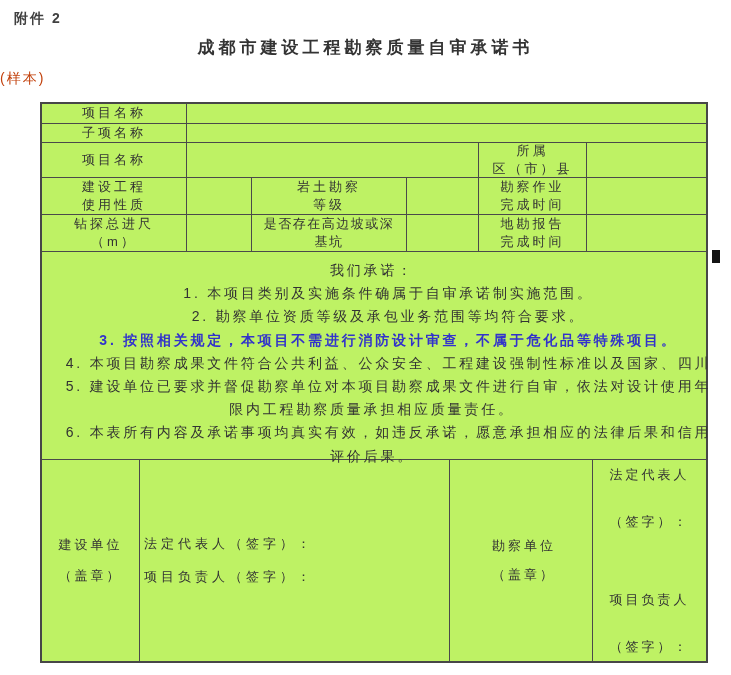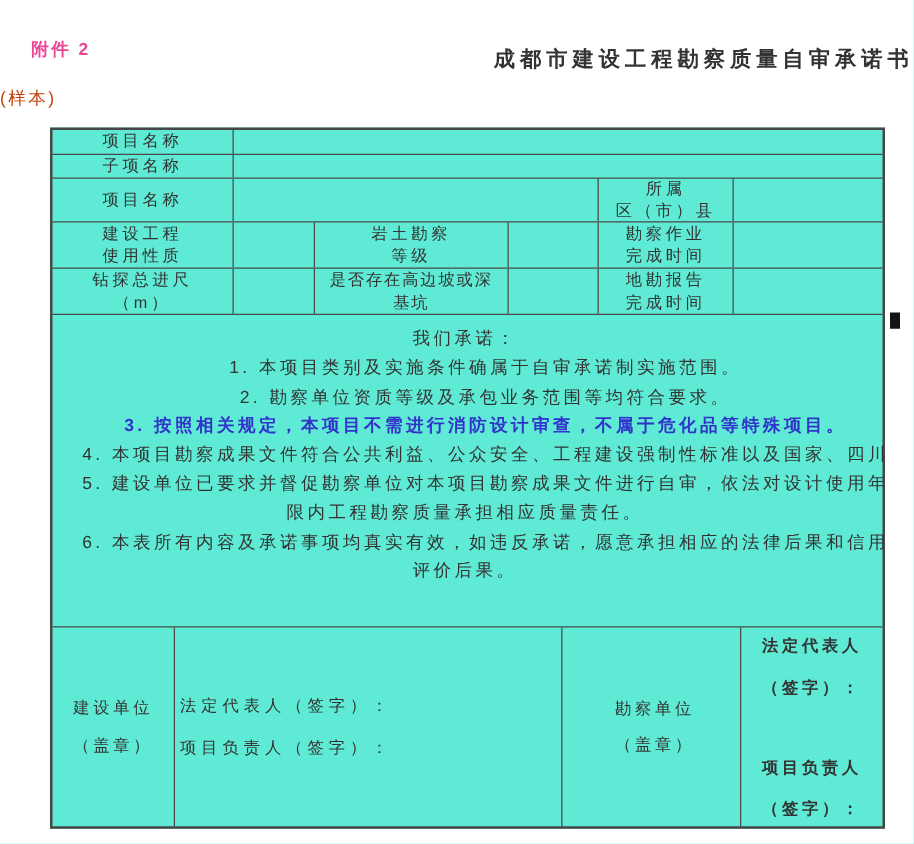--- a/index.html
+++ b/index.html
@@ -2,35 +2,35 @@
 <html><head>
 <meta charset="utf-8">
 <style>
   html,body{margin:0;padding:0;}
   body{
     width:731px;height:675px;position:relative;background:#ffffff;
     font-family:"Liberation Sans","DejaVu Sans",sans-serif;
     color:#333333;overflow:hidden;
   }
   .attachment{
-    position:absolute;left:25px;top:10px;
-    font-size:14px;font-weight:bold;color:#ec4899;letter-spacing:2px;margin-top:21px;
+    position:absolute;left:14px;top:10px;
+    font-size:14px;font-weight:bold;color:#404040;letter-spacing:2px;
   }
   .title{
-    position:absolute;left:0;top:36px;width:731px;text-align:right;
+    position:absolute;left:0;top:36px;width:731px;text-align:center;
     font-size:17px;font-weight:bold;color:#333333;letter-spacing:4px;
   }
   .subtitle{
     position:absolute;left:0;top:70px;width:731px;text-align:left;
     font-size:14px;color:#c2410c;letter-spacing:2px;
   }
   .form-table{
     position:absolute;left:40px;top:102px;width:668px;height:561px;
     border:2px solid #474747;box-sizing:border-box;
-    display:flex;flex-direction:column;background:#5eead4;
+    display:flex;flex-direction:column;background:#bef264;
   }
   .row{display:flex;flex-direction:row;border-bottom:1px solid #4a4a4a;box-sizing:border-box;}
   .row:last-child{border-bottom:none;}
   .cell{
     border-right:1px solid #4a4a4a;box-sizing:border-box;
     display:flex;flex-direction:column;align-items:center;justify-content:center;
     font-size:13px;letter-spacing:3px;line-height:18.5px;text-align:center;
   }
   .cell:last-child{border-right:none;}
   .grow{flex:1 1 auto;}
@@ -39,21 +39,21 @@
   .commitment{
     position:absolute;left:-15px;top:7px;width:690px;
     font-size:14px;letter-spacing:2.8px;line-height:23.2px;color:#333333;
   }
   .c-line{white-space:nowrap;}
   .ind{padding-left:33px;}
   .blue{color:#3233cb;font-weight:bold;}
   .sig-cell{gap:13px;font-size:13px;letter-spacing:3px;}
   .sig-left-align{align-items:center;text-align:left;padding-left:6px;gap:10px;}
   .sig-mid{align-items:flex-start;text-align:left;padding-left:4px;gap:14px;letter-spacing:4px;}
-  .sig-right{line-height:29px;gap:4px;font-weight:bold;}
+  .sig-right{line-height:29px;gap:18px;}
   .gap-top{margin-top:31px;}
   .scan-mark{
     position:absolute;left:712px;top:250px;width:8px;height:13px;background:#141414;
   }
 </style>
 </head>
 <body>
 
 <div>
 

